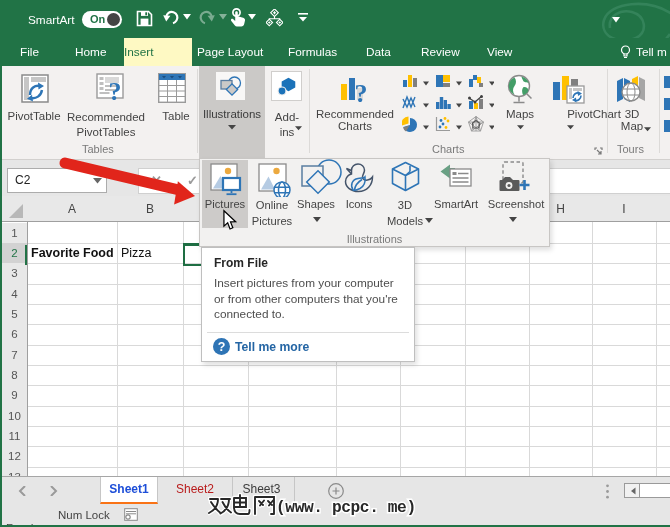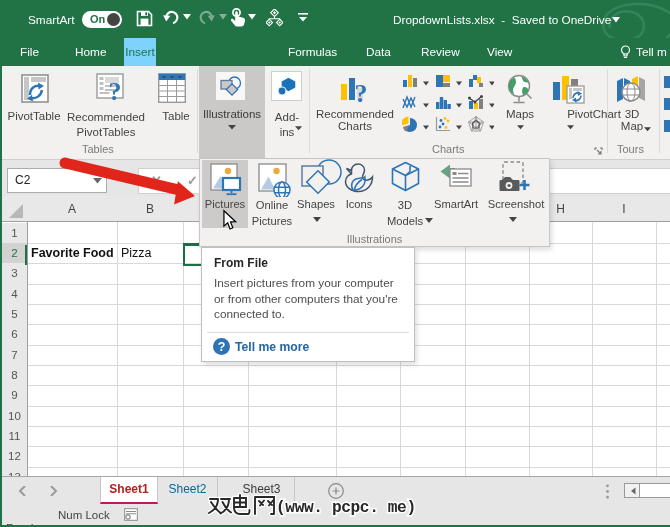--- a/index.html
+++ b/index.html
@@ -86,30 +86,30 @@
       <rect x="11.4" y="11.2" width="4.6" height="4.6" transform="rotate(45 13.7 13.5)"></rect>
       <path d="M8.5,7.5 v2.2 M3.3,11 v-1.3 h10.4 v1.3"></path>
       <path d="M7,3.7 h3 M8.5,2.2 v3 M2.2,13.5 h2.2 M3.3,12.4 v2.2 M12.6,13.5 h2.2 M13.7,12.4 v2.2"></path>
     </g>
   </svg>
 
   <svg class="abs" style="left:298px;top:13px" width="10" height="9" viewBox="0 0 10 9">
     <rect x="0" y="0" width="10" height="1.6" fill="#fff"></rect>
     <path d="M1,4 h8 l-4,4.5 z" fill="#fff"></path>
   </svg>
-  <div class="abs" style="left:393px;top:12.5px;font-size:11.8px;">DropdownLists.xlsx&nbsp; -&nbsp; Saved to OneDrive</div>
   <svg class="abs" style="left:612px;top:17px" width="8" height="6" viewBox="0 0 8 6">
       <path d="M0,0 h8 l-4,5.5 z" fill="#fff"></path>
     </svg>
 </div>
 
 <div class="abs" id="tabrow">
   <div class="tab" style="left:20px;">File</div>
   <div class="tab" style="left:75px;">Home</div>
-  <div class="tab" style="left:124px;width:32px;background:#7dd3fc;color:#217346;text-align:center;">Insert</div>
+  <div class="tab" style="left:124px;width:68px;background:#fef9c3;color:#217346;">Insert</div>
+  <div class="tab" style="left:197px;">Page Layout</div>
   <div class="tab" style="left:288px;">Formulas</div>
   <div class="tab" style="left:366px;">Data</div>
   <div class="tab" style="left:421px;">Review</div>
   <div class="tab" style="left:487px;">View</div>
   <svg class="abs" style="left:620px;top:7px" width="11" height="15" viewBox="0 0 11 15">
       <g fill="none" stroke="#fff" stroke-width="1.2">
         <circle cx="5.5" cy="5" r="4"></circle>
         <path d="M4,9 v2 h3 v-2 M4,12.5 h3"></path>
       </g>
     </svg>
@@ -519,22 +519,22 @@
   <path d="M1,1 L1,17.5 L5,14 L7.5,20.5 L10.5,19.2 L8,13 L13.5,12.8 z" fill="#fff" stroke="#000" stroke-width="1.3"></path>
 </svg>
 
 <div class="abs" id="tabbar">
   <svg class="abs" style="left:18px;top:9px" width="10" height="10" viewBox="0 0 10 10">
       <path d="M7,0 L2,5 L7,10" fill="none" stroke="#9a9a9a" stroke-width="2"></path>
     </svg>
   <svg class="abs" style="left:48px;top:9px" width="10" height="10" viewBox="0 0 10 10">
       <path d="M3,0 L8,5 L3,10" fill="none" stroke="#9a9a9a" stroke-width="2"></path>
     </svg>
-  <div class="abs" style="left:100px;top:0;width:58px;height:27px;background:#fff;border-left:1px solid #c6c6c6;border-right:1px solid #c6c6c6;border-bottom:2px solid #be185d;color:#b91c1c;font-weight:bold;text-align:center;line-height:25px;">Sheet1</div>
-  <div class="abs" style="left:158px;top:0;width:60px;height:27px;color:#0369a1;text-align:center;line-height:25px;border-right:1px solid #c6c6c6;">Sheet2</div>
+  <div class="abs" style="left:100px;top:0;width:58px;height:27px;background:#fff;border-left:1px solid #c6c6c6;border-right:1px solid #c6c6c6;border-bottom:2px solid #f97316;color:#1d4ed8;font-weight:bold;text-align:center;line-height:25px;">Sheet1</div>
+  <div class="abs" style="left:158px;top:0;width:75px;height:27px;color:#b91c1c;text-align:center;line-height:25px;border-right:1px solid #c6c6c6;">Sheet2</div>
   <div class="abs" style="left:229px;top:0;width:66px;height:27px;color:#3b3b3b;text-align:center;line-height:25px;border-right:1px solid #c6c6c6;">Sheet3</div>
   <svg class="abs" style="left:328px;top:6px" width="16" height="16" viewBox="0 0 16 16">
       <circle cx="8" cy="8" r="7.3" fill="none" stroke="#8a8a8a" stroke-width="1.2"></circle>
       <path d="M8,4.5 v7 M4.5,8 h7" stroke="#8a8a8a" stroke-width="1.2"></path>
     </svg>
   <svg class="abs" style="left:605px;top:7px" width="5" height="15" viewBox="0 0 5 15">
       <g fill="#9a9a9a">
         <circle cx="2.5" cy="1.8" r="1.4"></circle>
         <circle cx="2.5" cy="7.5" r="1.4"></circle>
         <circle cx="2.5" cy="13.2" r="1.4"></circle>

